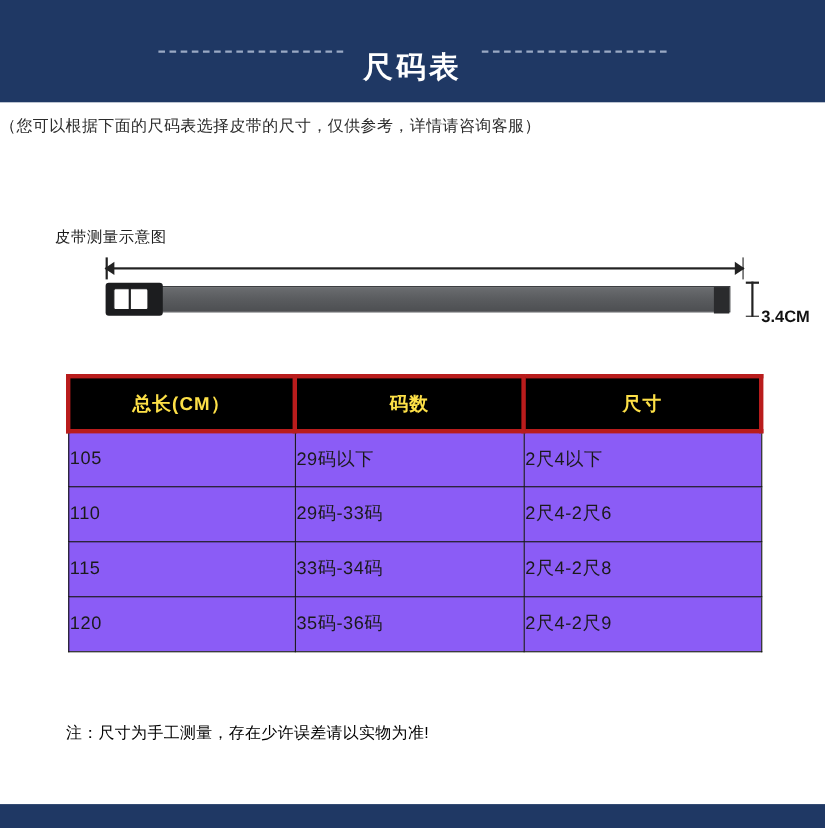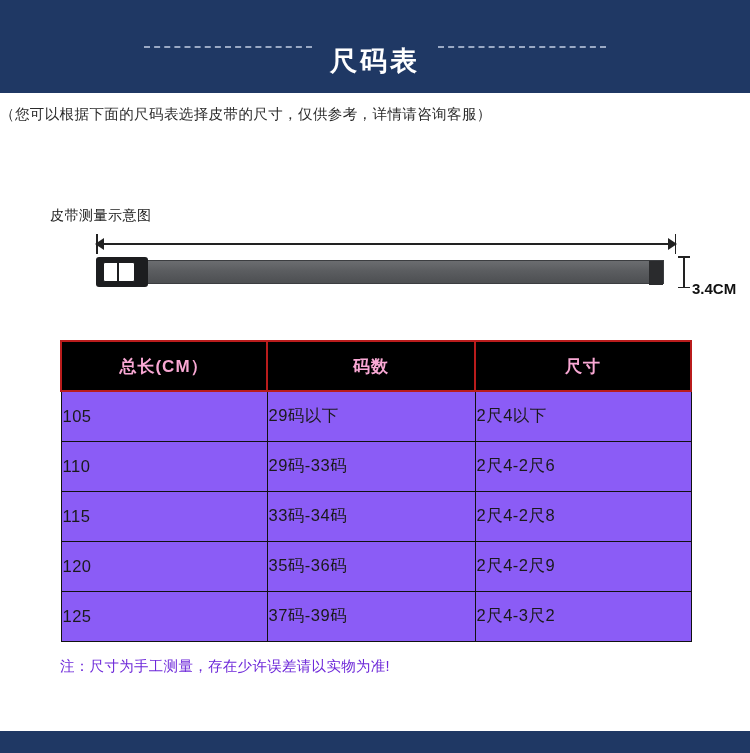--- a/index.html
+++ b/index.html
@@ -188,46 +188,46 @@
     left: 60px; top: 340px;
     width: 630px;
   }
   table {
     width: 630px;
     border-collapse: collapse;
     table-layout: fixed;
   }
   thead th {
     background: #000000;
-    color: #f9a8d4;
+    color: #fde047;
     font-size: 17px;
     font-weight: bold;
     height: 50px;
     letter-spacing: 1px;
-    border: 2px solid #b91c1c;
+    border: 4px solid #b91c1c;
   }
   tbody td {
     height: 50px;
     text-align: left;
     font-size: 16.5px;
     color: #1a1a1a;
     border: 1px solid #111111;
     background: #8b5cf6;
     letter-spacing: 0.5px;
   }
   col.c1 { width: 206px; }
   col.c2 { width: 208px; }
   col.c3 { width: 216px; }
 
   
   .footnote {
     position: absolute;
     left: 60px; top: 657px;
     font-size: 14.5px;
-    color: #6d28d9;
+    color: #000000;
     letter-spacing: 0.3px;
   }
 
   
   .bottom-bar {
     position: absolute;
     left: 0; bottom: 0;
     width: 750px;
     height: 22px;
     background: #1f3864;
@@ -306,24 +306,19 @@
       <tr>
         <td>115</td>
         <td>33码-34码</td>
         <td>2尺4-2尺8</td>
       </tr>
       <tr>
         <td>120</td>
         <td>35码-36码</td>
         <td>2尺4-2尺9</td>
       </tr>
-      <tr>
-        <td>125</td>
-        <td>37码-39码</td>
-        <td>2尺4-3尺2</td>
-      </tr>
     </tbody>
   </table>
 </div>
 
 <div class="footnote">注：尺寸为手工测量，存在少许误差请以实物为准!</div>
 
 <div class="bottom-bar"></div>
 
 </body></html>

